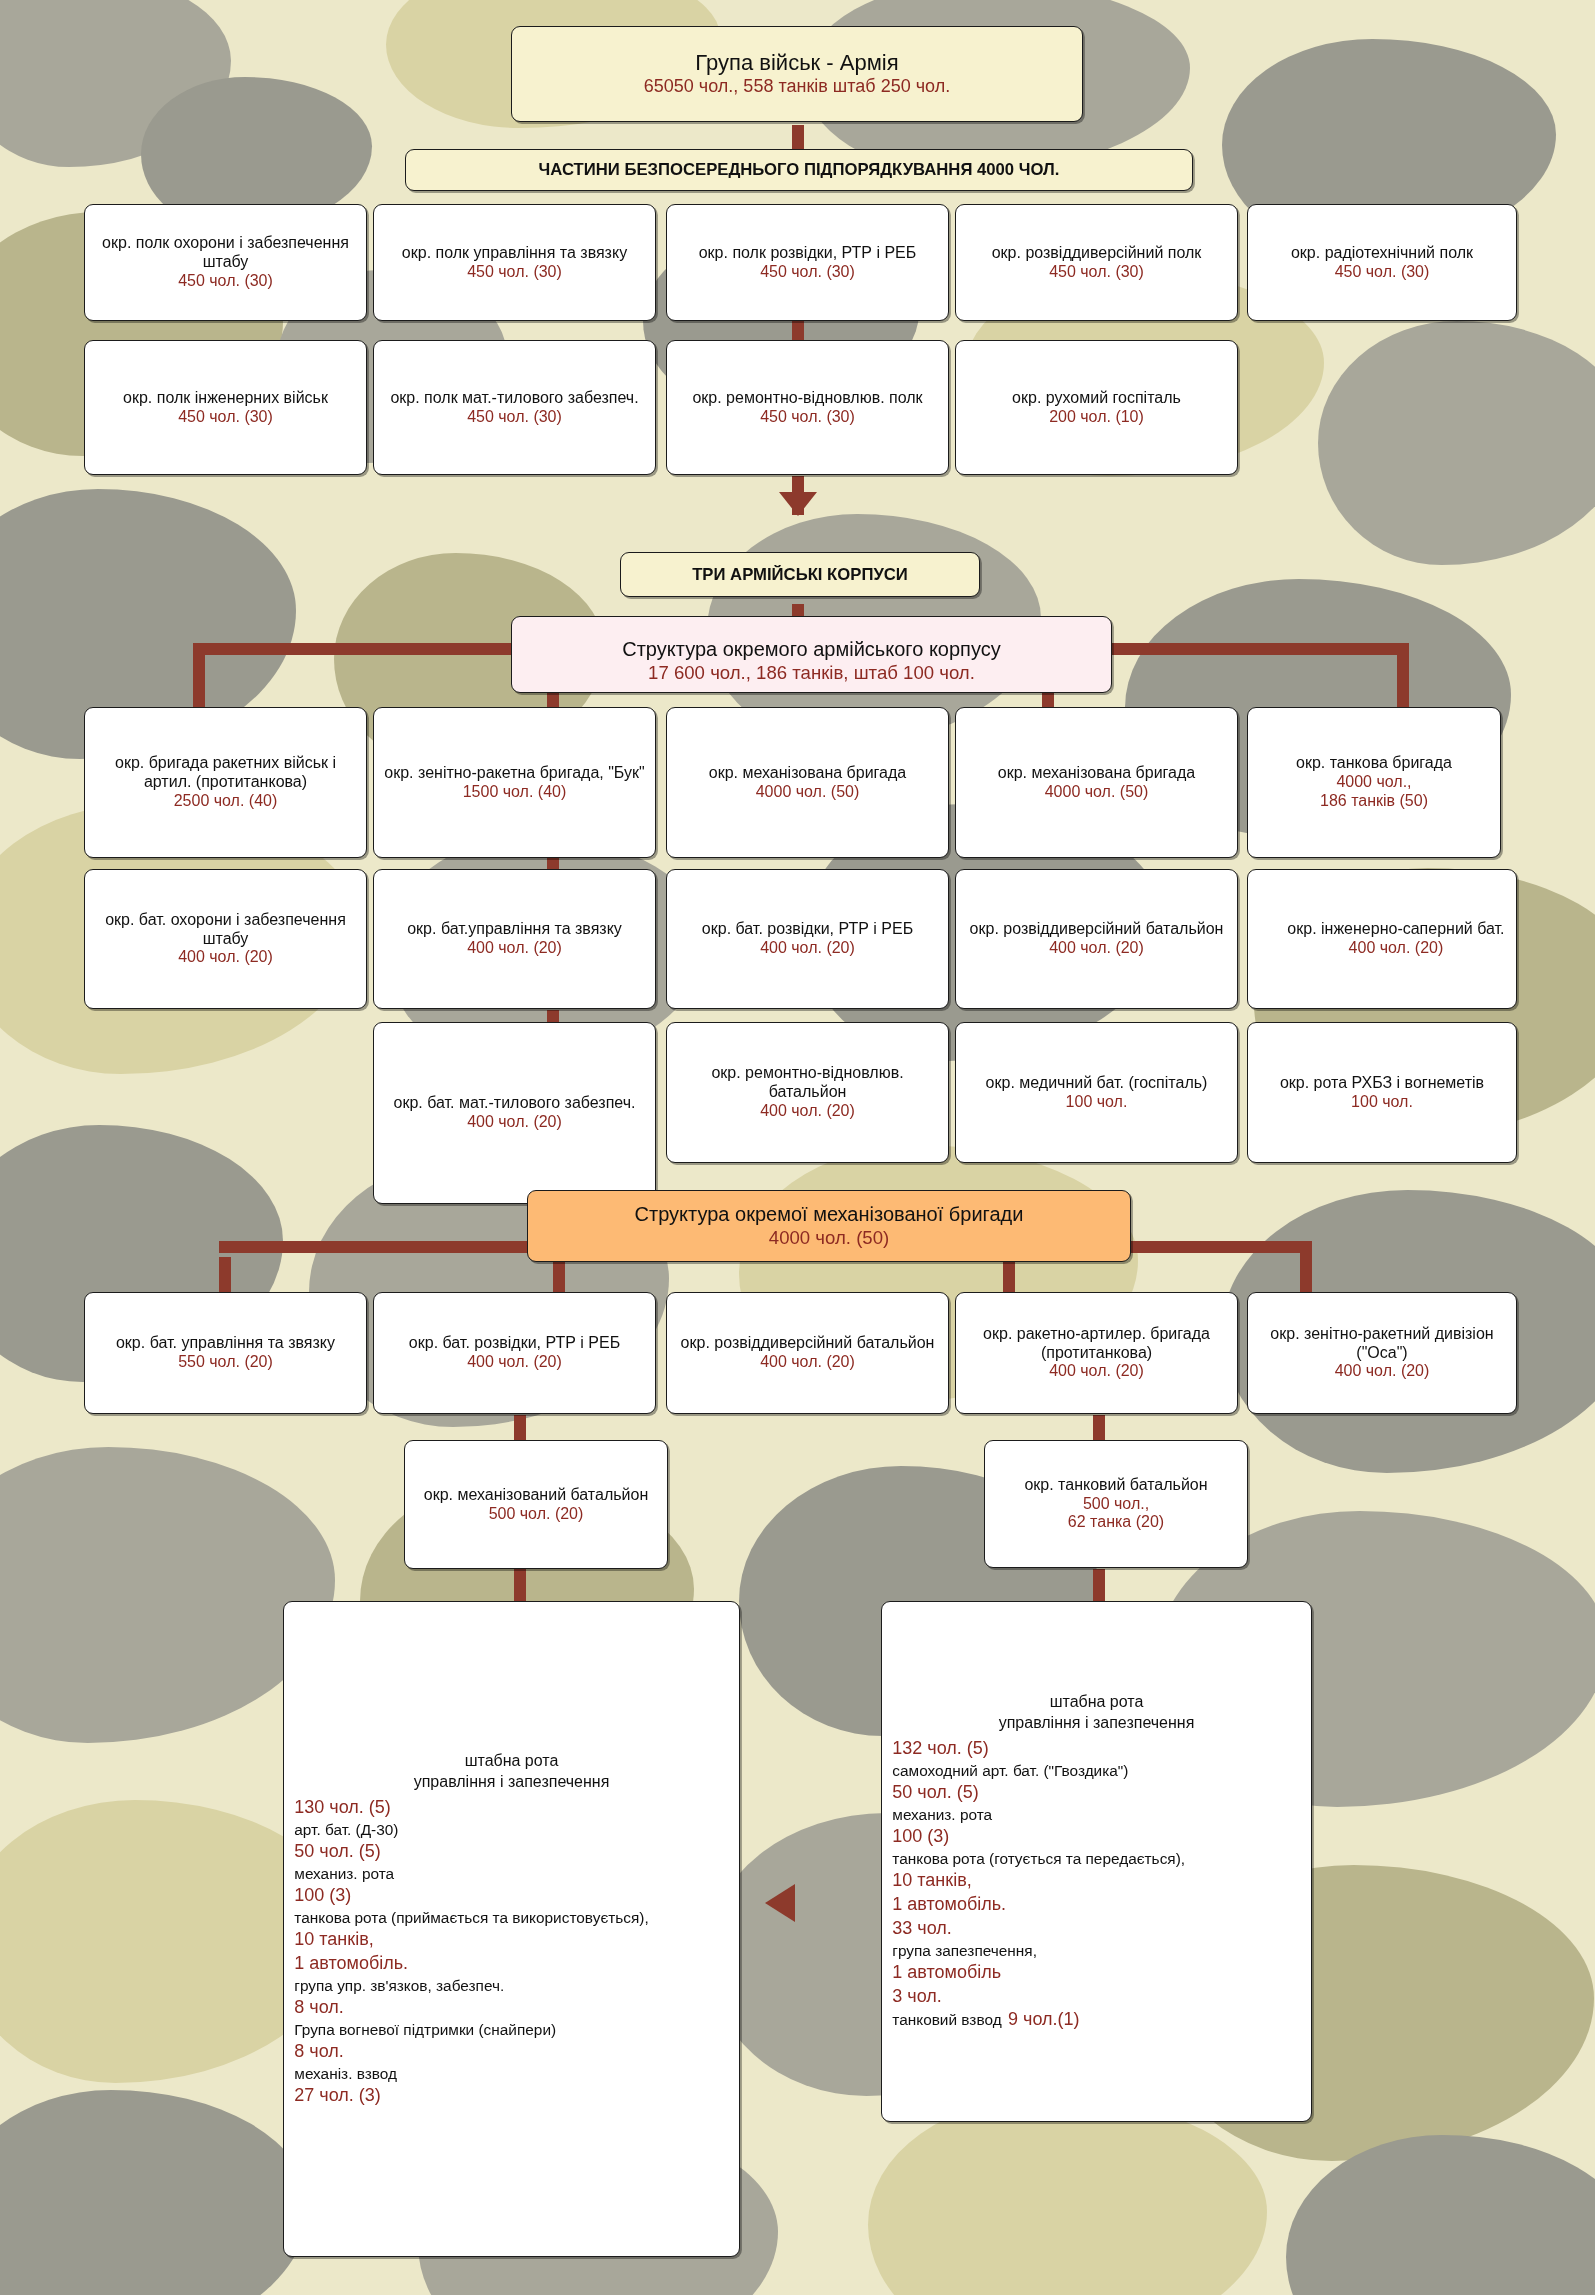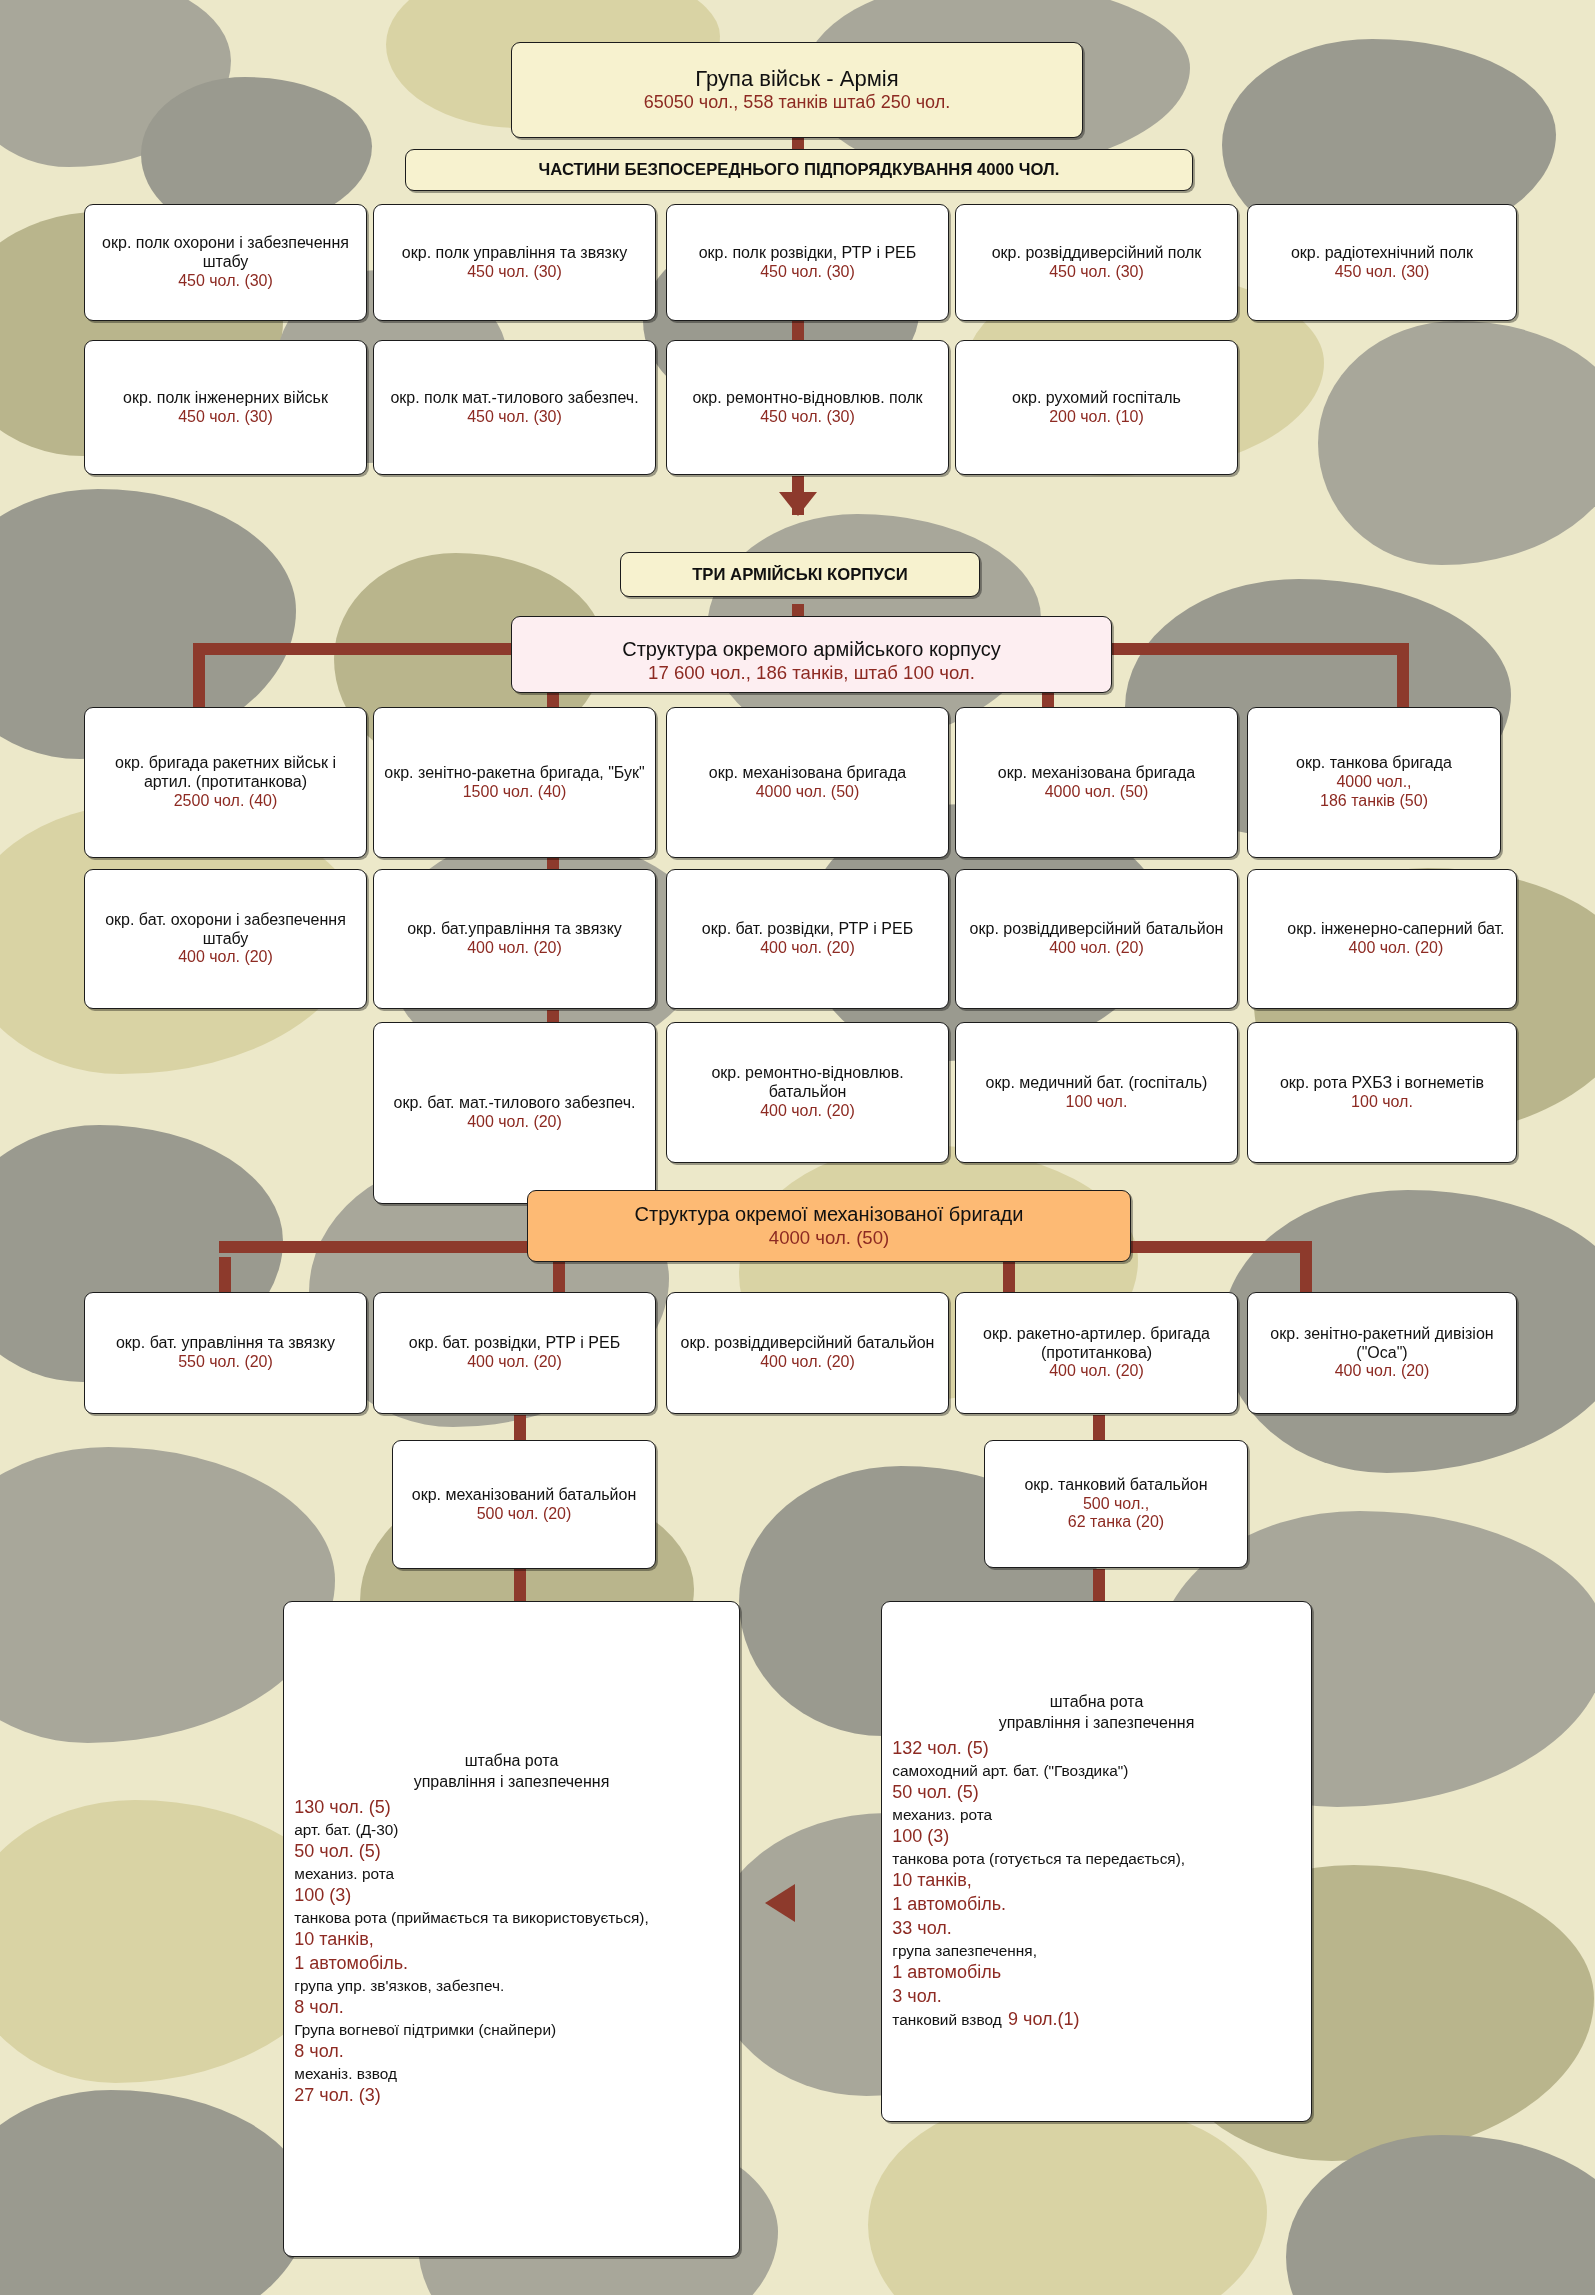--- a/index.html
+++ b/index.html
@@ -43,21 +43,20 @@
     justify-content:center;
     align-items:center;
   }
   .node .ttl{color:#111;}
   .node .num{color:#8d2a22;}
   .cream{background:#f7f2cf;}
   .pinkbox{background:#fdeef1;}
   .bluebox{background:#fdba74;}
   .title-main{
     font-size:22px;
-    margin-top:16px;
   }
   .banner{
     position:absolute;
     box-sizing:border-box;
     background:#f7f2cf;
     border:1.9px solid #1b1b1b;
     border-radius:9px;
     box-shadow:1.9px 1.9px 0 rgba(0,0,0,.35);
     display:flex;align-items:center;justify-content:center;
     font-weight:bold;
@@ -296,21 +295,21 @@
   </div>
   <div class="node" style="left:955px; top:1292px; width:283px; height:122px;">
     <div class="ttl">окр. ракетно-артилер. бригада (протитанкова)</div>
     <div class="num">400 чол. (20)</div>
   </div>
   <div class="node" style="left:1247px; top:1292px; width:270px; height:122px;">
     <div class="ttl">окр. зенітно-ракетний дивізіон ("Оса")</div>
     <div class="num">400 чол. (20)</div>
   </div>
 
-  <div class="node" style="left:392px; top:1440px; width:264px; height:129px;">
+  <div class="node" style="left:404px; top:1440px; width:264px; height:129px;">
     <div class="ttl">окр. механізований батальйон</div>
     <div class="num">500 чол. (20)</div>
   </div>
   <div class="node" style="left:964px; top:1440px; width:264px; height:128px;margin-left:20px;">
     <div class="ttl">окр. танковий батальйон</div>
     <div class="num" style="white-space:pre-line;">500 чол.,
 62 танка (20)</div>
   </div>
 
   <div class="node leftcol" style="left:283px; top:1601px; width:457px; height:656px;">

